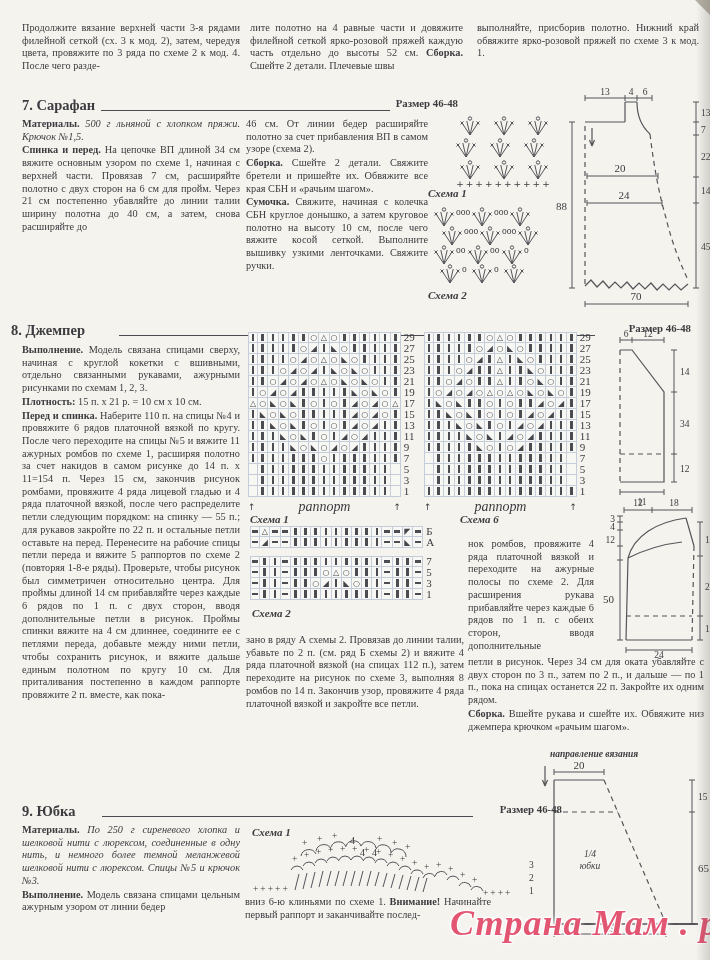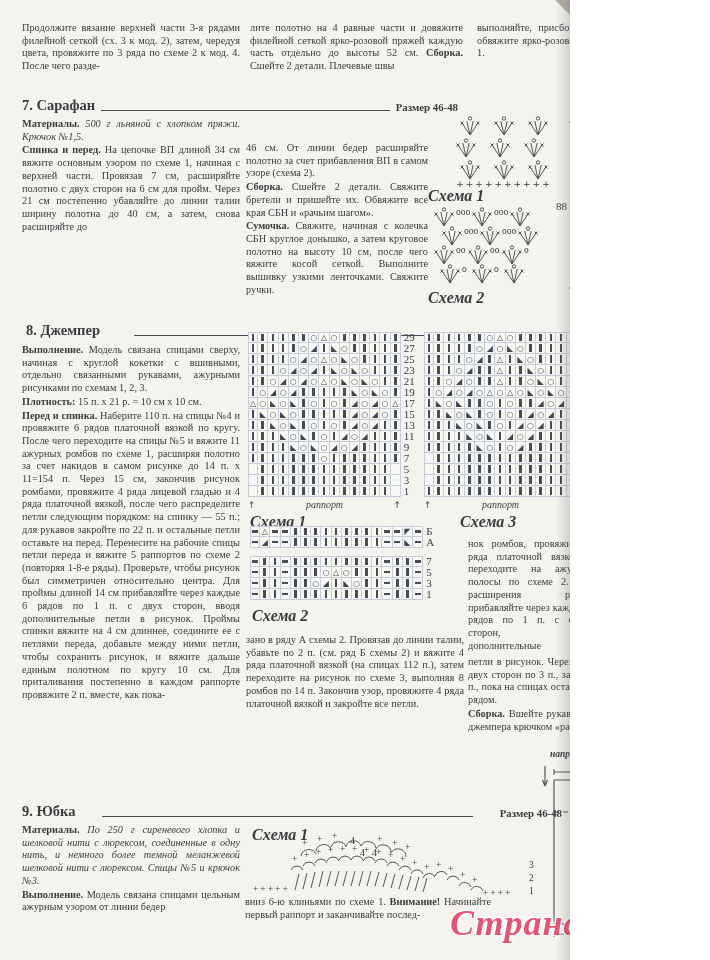--- a/index.html
+++ b/index.html
@@ -1,48 +1,48 @@
 <!DOCTYPE html>
 <html><head>
 <meta charset="utf-8">
 <style>
   html,body{margin:0;padding:0;}
-  .page{position:relative;width:570px;height:960px;background:#f4f3ee;overflow:hidden;
+  .page{position:relative;width:710px;height:960px;background:#f4f3ee;overflow:hidden;
         font-family:"Liberation Serif",serif;color:#3c3c40;text-decoration:underline;}
   .page::after{content:"";position:absolute;top:0;right:0;width:14px;height:100%;
         background:linear-gradient(to right,rgba(0,0,0,0),rgba(90,85,75,.22));pointer-events:none;}
   .corner{position:absolute;top:0;right:0;width:0;height:0;
         border-left:15px solid transparent;border-top:15px solid #a9a49a;opacity:.85;}
   .abs{position:absolute;}
   .para{margin:0 0 1px 0;text-align:justify;font-size:10.3px;line-height:12.7px;}
   .para.it{font-style:italic;}
   .para.it b{font-style:normal;}
   .para b{font-weight:bold;}
-  .sec-head{display:flex;align-items:flex-end;gap:6px;}
+  .sec-head{display:flex;gap:6px;}
   .sec-title{font-weight:bold;font-size:14.5px;white-space:nowrap;}
   .rule{flex:1;border-bottom:1.5px solid #4c4c50;margin-bottom:3px;}
   .size{font-weight:bold;font-size:10.8px;white-space:nowrap;margin-bottom:1px;}
-  .slabel{font-style:italic;font-weight:bold;font-size:16px;}
+  .slabel{font-style:italic;font-weight:bold;font-size:11px;}
   .dirlabel{font-style:italic;font-weight:bold;font-size:9.5px;text-align:right;}
   
   .chart{background:transparent;}
   .crow{display:flex;height:11px;}
   .cell{width:10.2px;height:11px;box-sizing:border-box;flex:none;
         border-right:1px solid #c6cdda;border-bottom:1px solid #c6cdda;
         display:flex;align-items:center;justify-content:center;
         font-family:"DejaVu Sans",sans-serif;font-size:8px;color:#45454c;background:#f7f7f3;}
   .crow:first-child .cell{border-top:1px solid #c6cdda;}
   .cell:first-child{border-left:1px solid #c6cdda;}
   .bar{width:2.6px;height:7.4px;background:#4b4b52;display:block;}
   .dash{width:6px;height:2.2px;background:#4b4b52;display:block;}
   .rlab{font-family:"Liberation Serif",serif;font-size:11px;line-height:11px;
         margin-left:3px;width:16px;flex:none;color:#3c3c40;}
   .rap{display:flex;justify-content:space-between;align-items:center;font-size:9px;}
   .rap .arr{font-family:"DejaVu Sans",sans-serif;font-size:9px;}
-  .rap .rapname{font-style:italic;font-size:10px;}
+  .rap .rapname{font-style:italic;font-size:14px;}
   svg{overflow:visible;}
   svg text{font-family:"Liberation Serif",serif;font-size:9.5px;fill:#3c3c40;}
   svg .it{font-style:italic;}
   .watermark{font-size:36px;font-weight:bold;font-style:italic;letter-spacing:1px;
         color:#e25672;white-space:nowrap;
         text-shadow:-1px -1px 0 #fff,1px -1px 0 #fff,-1px 1px 0 #fff,1px 1px 0 #fff,0 0 7px rgba(255,255,255,.95);}
 </style>
 </head>
 <body>
 
@@ -71,21 +71,21 @@
 
   <div class="abs sec-head" style="left:22px;top:97px;width:436px;">
     <span class="sec-title">7. Сарафан</span>
     <span class="rule"></span>
     <b class="size">Размер 46-48</b>
   </div>
   <div class="abs" style="left:22px;top:118px;width:218px;">
       <p class="para it"><b>Материалы. </b>500 г льняной с хлопком пряжи. Крючок №1,5.</p>
       <p class="para"><b>Спинка и перед. </b>На цепочке ВП длиной 34 см вяжите основным узором по схеме 1, начиная с верхней части. Провязав 7 см, расширяйте полотно с двух сторон на 6 см для пройм. Через 21 см постепенно убавляйте до линии талии ширину полотна до 40 см, а затем, снова расширяйте до</p>
     </div>
-  <div class="abs" style="left:246px;top:118px;width:182px;margin-top:24px;">
+  <div class="abs" style="left:246px;top:118px;width:182px;">
       <p class="para">46 см. От линии бедер расширяйте полотно за счет прибавления ВП в самом узоре (схема 2).</p>
       <p class="para"><b>Сборка. </b>Сшейте 2 детали. Свяжите бретели и пришейте их. Обвяжите все края СБН и «рачьим шагом».</p>
       <p class="para"><b>Сумочка. </b>Свяжите, начиная с колечка СБН круглое донышко, а затем круговое полотно на высоту 10 см, после чего вяжите косой сеткой. Выполните вышивку узкими ленточками. Свяжите ручки.</p>
     </div>
 
   <svg class="abs" style="left:450px;top:112px;" width="108" height="76" viewBox="0 0 108 76">
     <use href="#fan" x="20" y="10"></use>
       <use href="#fan" x="54" y="10"></use>
       <use href="#fan" x="88" y="10"></use>
     <use href="#fan" x="16" y="32"></use>
@@ -148,21 +148,21 @@
     <text x="153" y="45">7</text>
     <text x="153" y="72">22</text>
     <text x="153" y="106">14</text>
     <text x="153" y="162">45</text>
     <text x="8" y="122" style="font-size:11px">88</text>
     <text x="72" y="84" text-anchor="middle" style="font-size:11px">20</text>
     <text x="76" y="111" text-anchor="middle" style="font-size:11px">24</text>
     <text x="88" y="212" text-anchor="middle" style="font-size:11px">70</text>
   </svg>
 
-  <div class="abs sec-head" style="left:26px;top:322px;width:680px;gap:34px;">
+  <div class="abs sec-head" style="left:11px;top:322px;width:680px;gap:34px;">
     <span class="sec-title">8. Джемпер</span>
     <span class="rule"></span>
     <b class="size">Размер 46-48</b>
   </div>
   <div class="abs" style="left:22px;top:344px;width:218px;">
       <p class="para"><b>Выполнение. </b>Модель связана спицами сверху, начиная с круглой кокетки с вшивными, отдельно связанными рукавами, ажурными рисунками по схемам 1, 2, 3.</p>
       <p class="para"><b>Плотность: </b>15 п. х 21 р. = 10 см х 10 см.</p>
       <p class="para"><b>Перед и спинка. </b>Наберите 110 п. на спицы №4 и провяжите 6 рядов платочной вязкой по кругу. После чего переходите на спицы №5 и вяжите 11 ажурных ромбов по схеме 1, расширяя полотно за счет накидов в самом рисунке до 14 п. х 11=154 п. Через 15 см, закончив рисунок ромбами, провяжите 4 ряда лицевой гладью и 4 ряда платочной вязкой, после чего распределите петли следующим порядком: на спинку — 55 п.; для рукавов закройте по 22 п. и остальные петли оставьте на перед. Перенесите на рабочие спицы петли переда и вяжите 5 раппортов по схеме 2 (повторяя 1-8-е ряды). Проверьте, чтобы рисунок был симметричен относительно центра. Для проймы длиной 14 см прибавляйте через каждые 6 рядов по 1 п. с двух сторон, вводя дополнительные петли в рисунок. Проймы спинки вяжите на 4 см длиннее, соедините ее с петлями переда, добавьте между ними петли, чтобы сохранить рисунок, и вяжите дальше единым полотном по кругу 10 см. Для приталивания постепенно в каждом раппорте провяжите 2 п. вместе, как пока-</p>
     </div>
 
@@ -1281,21 +1281,21 @@
           <i class="bar"></i>
         </span>
         <span class="rlab">1</span>
       </div>
     </div>
   <div class="abs rap" style="left:424px;top:499px;width:153px;">
     <span class="arr">↑</span>
     <span class="rapname">раппорт</span>
     <span class="arr">↑</span>
   </div>
-  <div class="abs slabel" style="left:460px;top:513px;">Схема 3</div>
+  <div class="abs slabel" style="left:460px;top:513px;">Схема 6</div>
 
   <svg class="abs" style="left:606px;top:330px;" width="100" height="184" viewBox="0 0 100 184">
     <g stroke="#55555a" fill="none" stroke-width="1.2">
       <path d="M14,10 L58,10 M14,7 L14,13 M26,7 L26,13 M58,7 L58,13" stroke-width="1"></path>
       <path d="M14,20 L26,20 L58,62 L58,152 L14,152"></path>
       <path d="M14,20 L14,152" stroke-dasharray="5,4"></path>
       <path d="M14,124 L58,124" stroke-dasharray="5,4"></path>
       <path d="M68,20 L68,152 M65,20 L71,20 M65,62 L71,62 M65,124 L71,124 M65,152 L71,152" stroke-width="1"></path>
       <path d="M14,162 L58,162 M14,159 L14,165 M58,159 L58,165" stroke-width="1"></path>
     </g>

